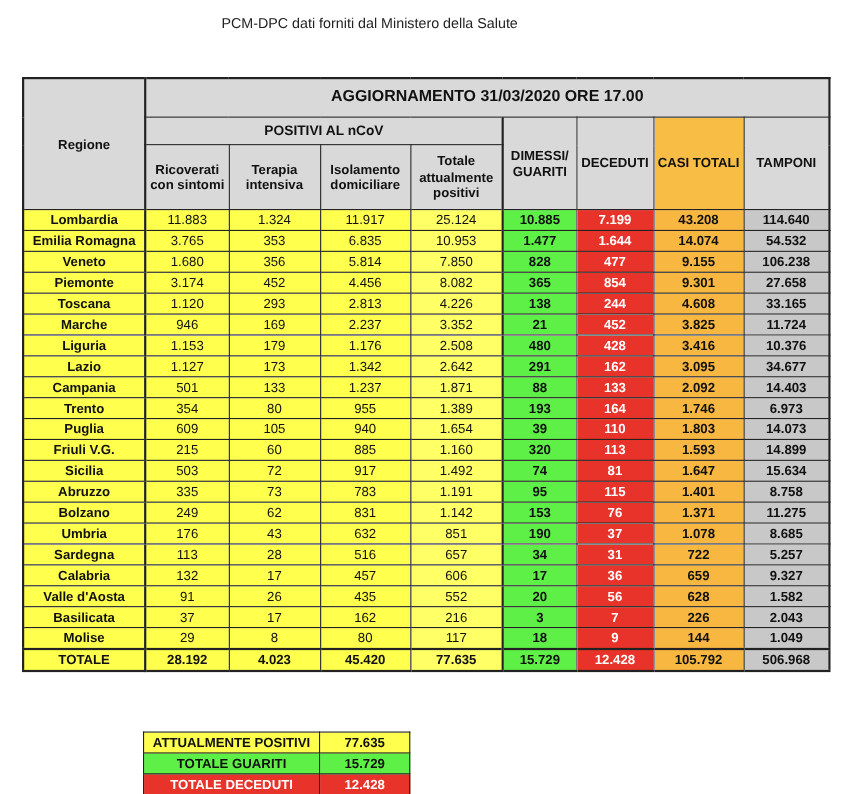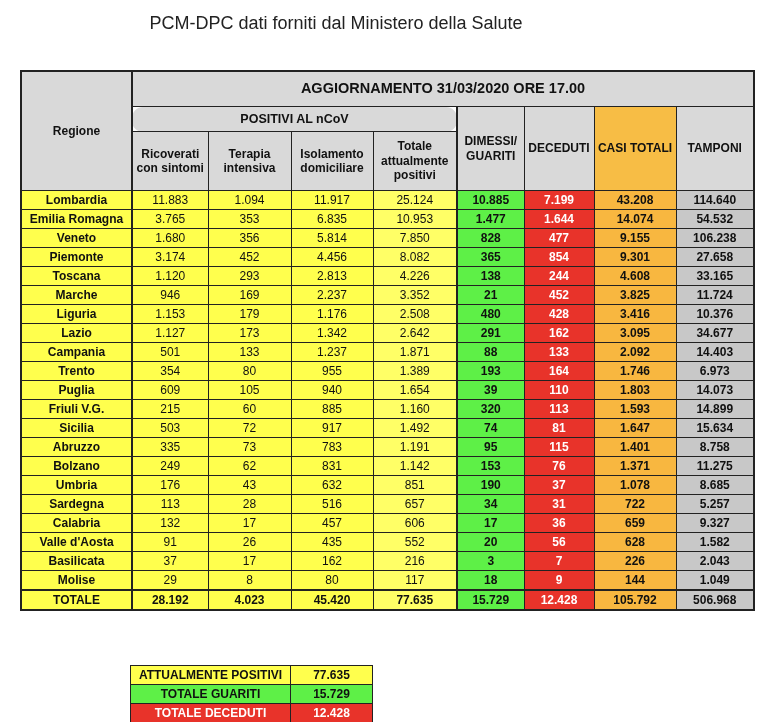--- a/index.html
+++ b/index.html
@@ -1,23 +1,23 @@
 <!DOCTYPE html>
 <html><head>
 <meta charset="utf-8">
 <style>
   html, body { margin:0; padding:0; background:#ffffff; }
   body { width:768px; height:722px; position:relative; font-family:"Liberation Sans", "DejaVu Sans", sans-serif; color:#111; overflow:hidden; }
-  .source { position:absolute; top:13px; left:0; width:672px; text-align:center; font-size:18px; color:#222; }
+  .source { position:absolute; top:13px; left:0; width:672px; text-align:center; font-size:13px; color:#222; }
   table.main { position:absolute; left:20px; top:70px; border-collapse:collapse; table-layout:fixed; }
   table.main td, table.main th { border:1px solid #222; padding:0; text-align:center; font-size:12px; font-weight:bold; overflow:hidden; white-space:nowrap; }
   table.main th { background:#d9d9d9; font-weight:bold; line-height:1.2; white-space:normal; }
   .outer { border:2.5px solid #222 !important; }
   .hdr-date { height:34px; font-size:14.5px !important; }
-  .hdr-pos { height:24px; font-size:12.5px !important;border-radius:11px; }
+  .hdr-pos { height:24px; font-size:12.5px !important; }
   .hdr-sub { height:58px; font-size:12px !important; }
   table.main tbody td { height:18px; line-height:18px; font-weight:normal; }
   td.reg { font-weight:bold !important; background:#ffff4d; }
   td.y { background:#ffff4d; }
   td.yt { background:#ffff66; font-weight:bold; }
   td.g { background:#5ef047; font-weight:bold !important; }
   td.r { background:#e8332a; font-weight:bold !important; color:#ffffff; }
   td.o { background:#f8b740; font-weight:bold !important; }
   td.gr { background:#c8c8c8; font-weight:bold !important; }
   th.casi { background:#f7bd45 !important; }
@@ -65,21 +65,21 @@
       <th class="hdr-sub">Ricoverati con sintomi</th>
       <th class="hdr-sub">Terapia intensiva</th>
       <th class="hdr-sub">Isolamento domiciliare</th>
       <th class="hdr-sub">Totale attualmente positivi</th>
     </tr>
   </thead>
   <tbody id="rows-body">
       <tr>
         <td class="reg thick-r">Lombardia</td>
         <td class="y">11.883</td>
-        <td class="y">1.094</td>
+        <td class="y">1.324</td>
         <td class="y">11.917</td>
         <td class="yt">25.124</td>
         <td class="g thick-l">10.885</td>
         <td class="r">7.199</td>
         <td class="o">43.208</td>
         <td class="gr">114.640</td>
       </tr>
       <tr>
         <td class="reg thick-r">Emilia Romagna</td>
         <td class="y">3.765</td>

